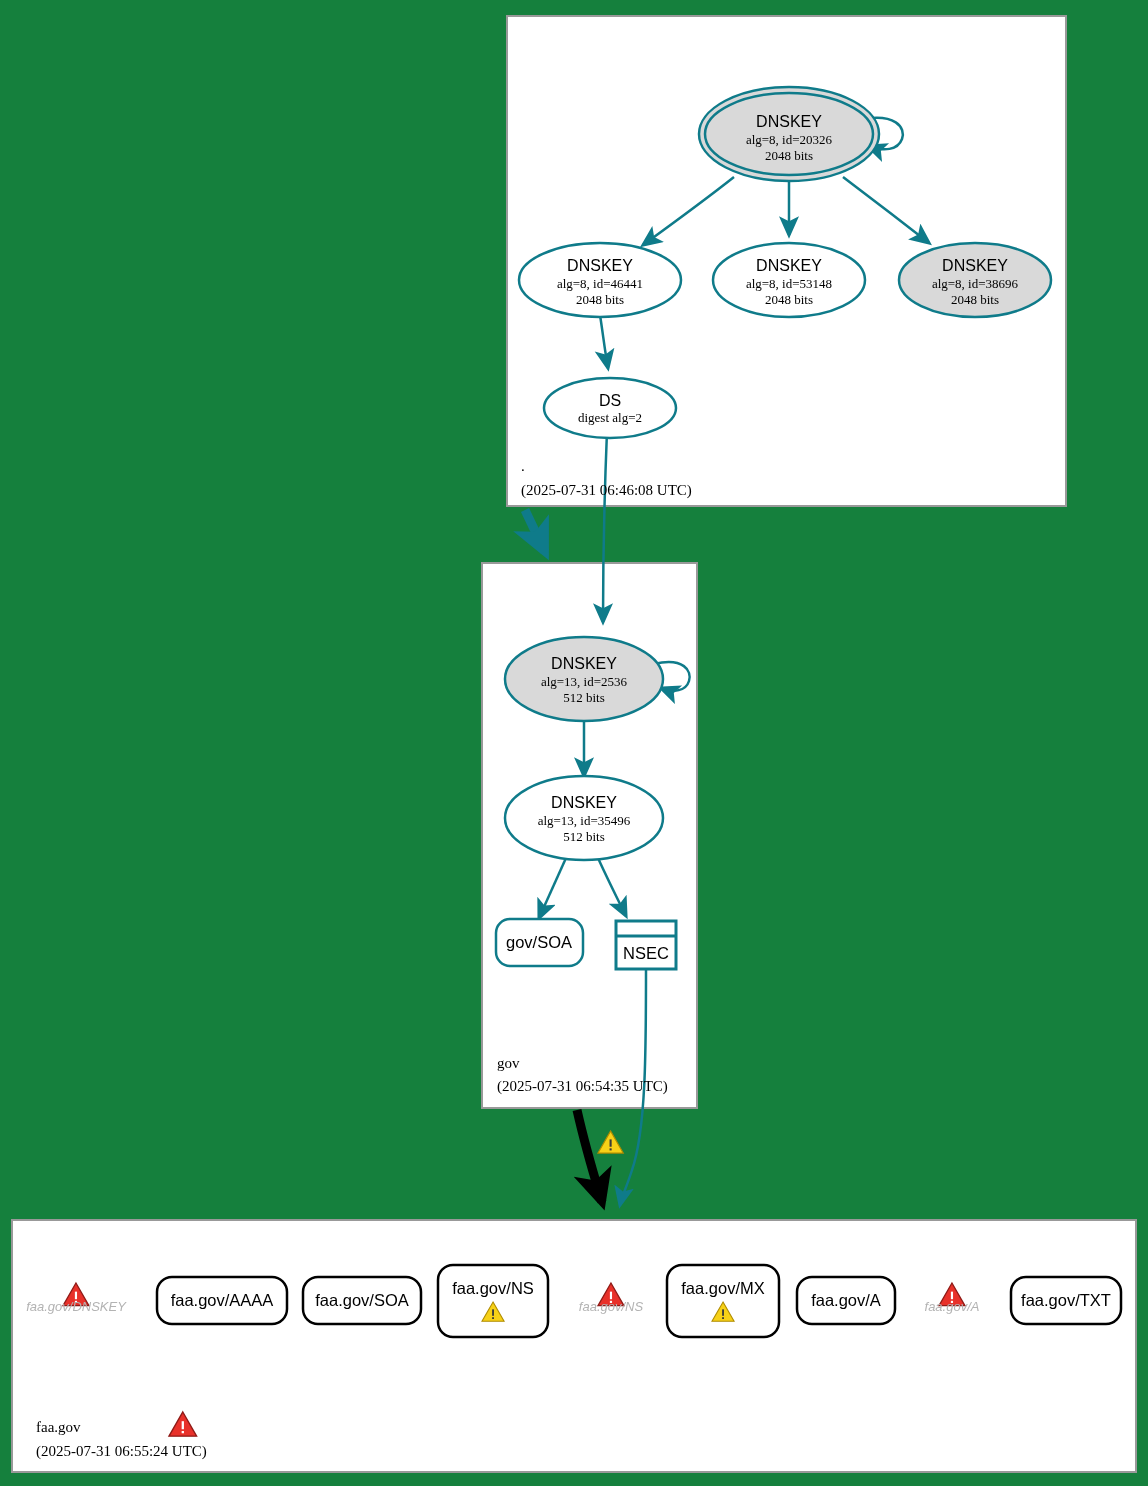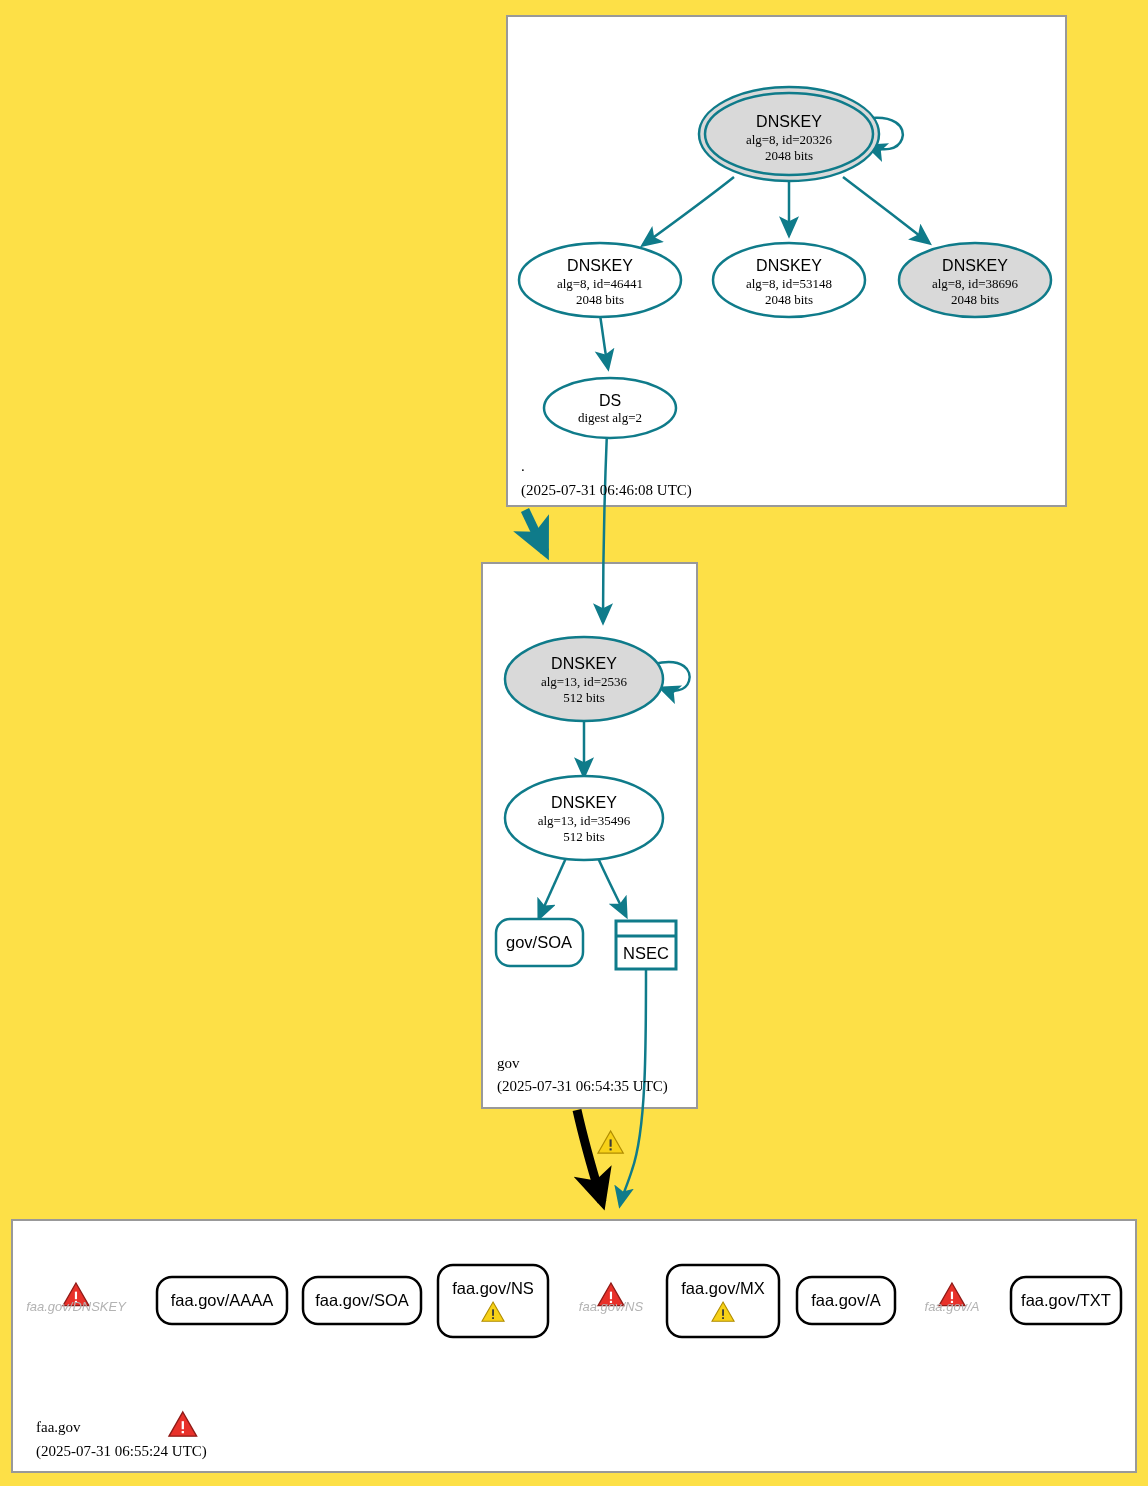--- a/index.html
+++ b/index.html
@@ -7,21 +7,21 @@
     padding: 0;
     background: #ffffff;
   }
   body {
     font-family: "Liberation Sans", sans-serif;
   }
   #canvas {
     position: relative;
     width: 1148px;
     height: 1486px;
-    background: #fde047;
+    background: #15803d;
     overflow: hidden;
   }
   svg#graph {
     position: absolute;
     left: 0;
     top: 0;
     width: 1148px;
     height: 1486px;
   }
   .cluster-box {

